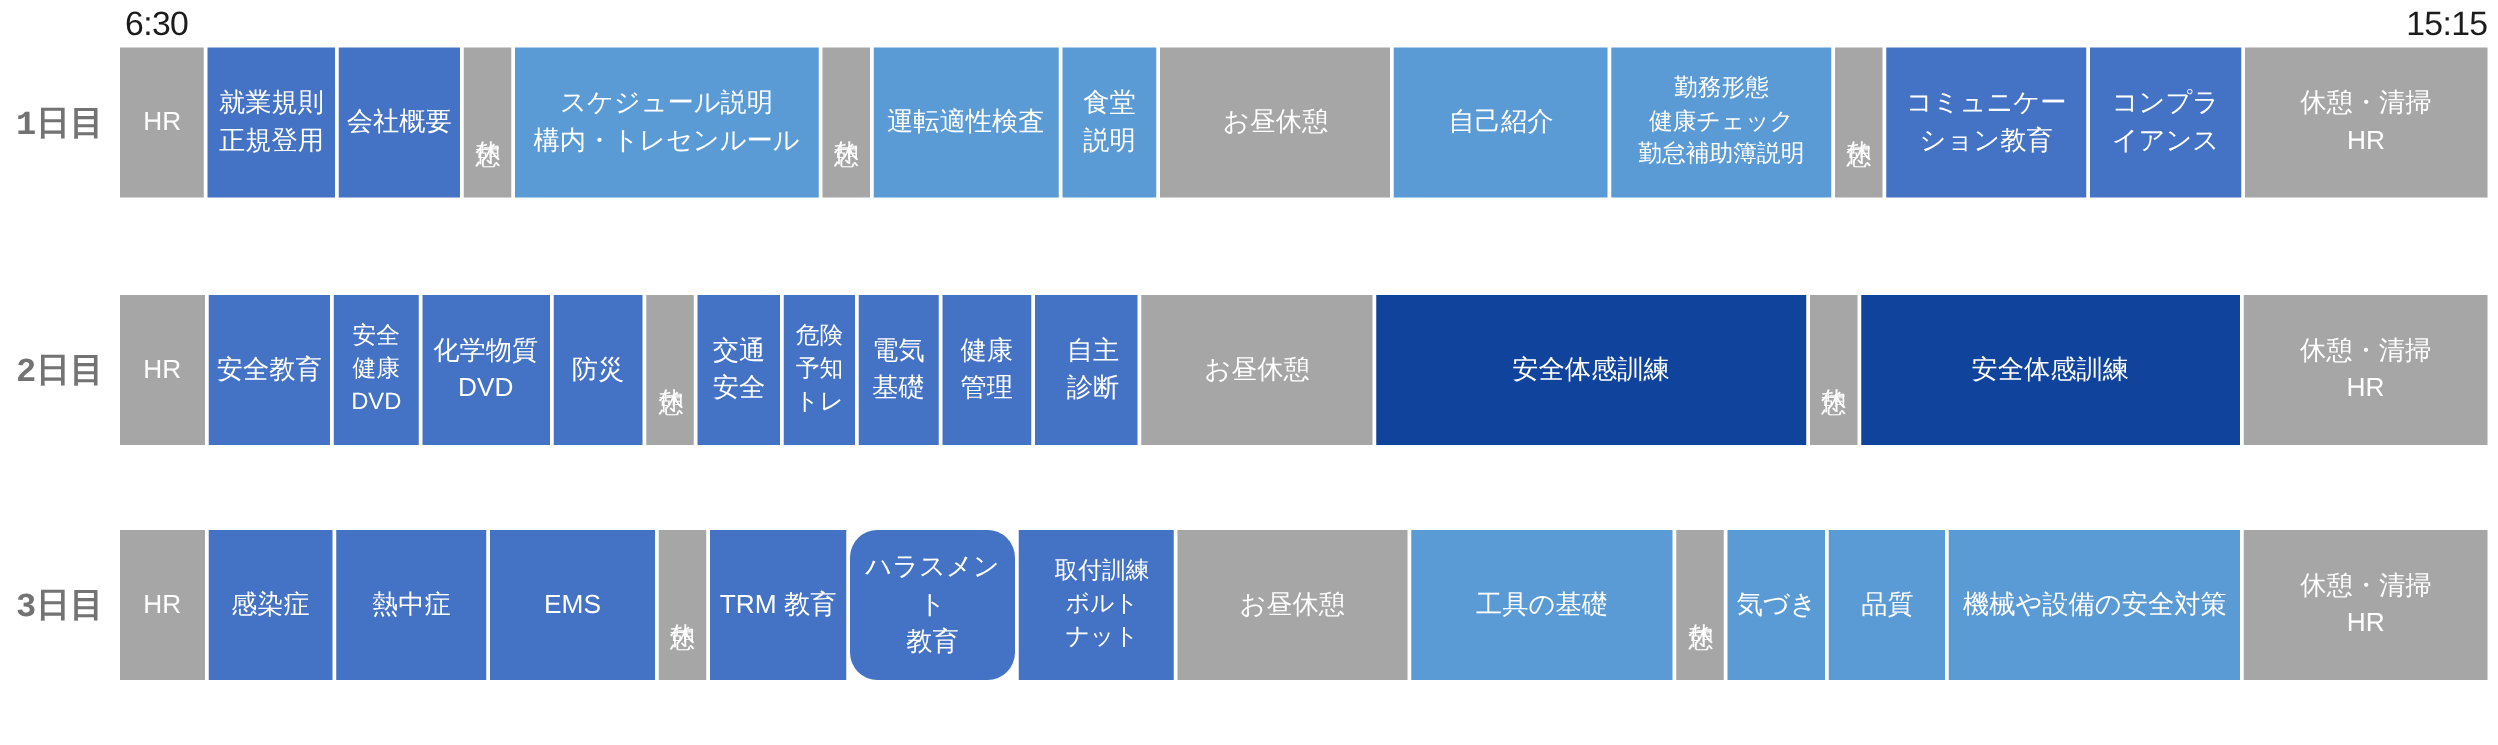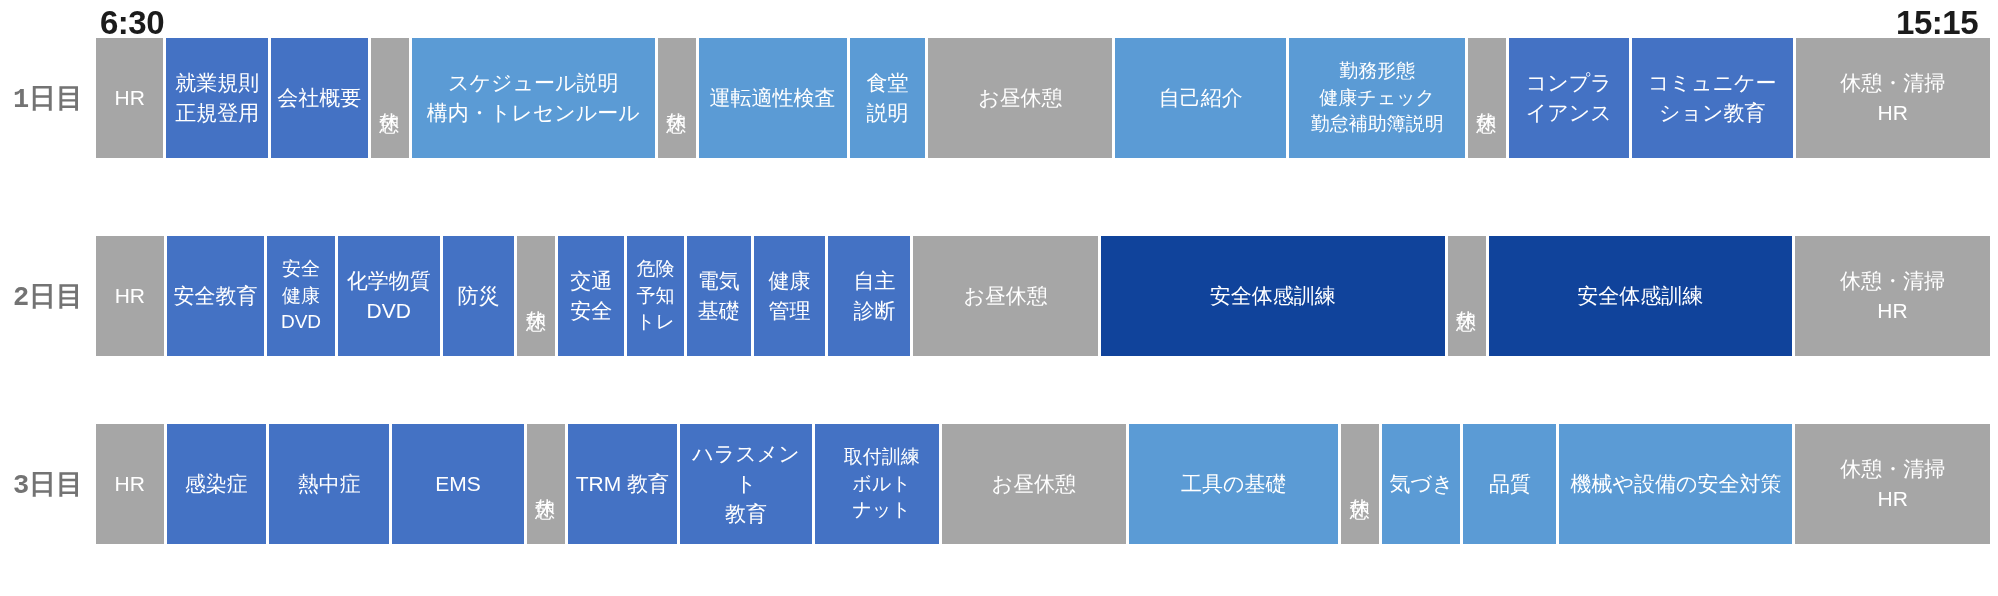--- a/index.html
+++ b/index.html
@@ -19,28 +19,28 @@
   .time-rail {
     position: absolute;
     left: 0;
     top: 0;
     width: 1998px;
     height: 38px;
   }
   .time-label {
     position: absolute;
     top: 4px;
-    font-size: 33px;
-    font-weight: bold;
+    font-size: 27px;
+    font-weight: normal;
     color: #1b1b1b;
     letter-spacing: -0.5px;
     white-space: nowrap;
   }
   .time-start { left: 100px; }
-  .time-end   { right: 20px; }
+  .time-end   { right: 8px; }
 
   
   .rows {
     position: absolute;
     left: 0;
     top: 0;
     width: 1998px;
   }
   .day-row {
     position: absolute;
@@ -128,24 +128,24 @@
         <div class="blk c-gray vertical" style="flex: 32 0 0px;">休憩</div>
         <div class="blk c-light" style="flex: 136 0 0px;">運転適性検査</div>
         <div class="blk c-light" style="flex: 68 0 0px;">食堂
 説明</div>
         <div class="blk c-gray" style="flex: 170 0 0px;">お昼休憩</div>
         <div class="blk c-light" style="flex: 158 0 0px;">自己紹介</div>
         <div class="blk c-light small" style="flex: 162 0 0px;">勤務形態
 健康チェック
 勤怠補助簿説明</div>
         <div class="blk c-gray vertical" style="flex: 32 0 0px;">休憩</div>
+        <div class="blk c-blue" style="flex: 148 0 0px;">コミュニケー
+ション教育</div>
         <div class="blk c-blue" style="flex: 110 0 0px;">コンプラ
 イアンス</div>
-        <div class="blk c-blue" style="flex: 148 0 0px;">コミュニケー
-ション教育</div>
         <div class="blk c-gray" style="flex: 180 0 0px;">休憩・清掃
 HR</div>
       </div>
     </div>
     <div class="day-row row-2">
       <div class="day-label">2日目</div>
       <div class="track">
         <div class="blk c-gray" style="flex: 60 0 0px;">HR</div>
         <div class="blk c-blue" style="flex: 88 0 0px;">安全教育</div>
         <div class="blk c-blue small" style="flex: 60 0 0px;">安全
@@ -176,21 +176,21 @@
     </div>
     <div class="day-row row-3">
       <div class="day-label">3日目</div>
       <div class="track">
         <div class="blk c-gray" style="flex: 60 0 0px;">HR</div>
         <div class="blk c-blue" style="flex: 90 0 0px;">感染症</div>
         <div class="blk c-blue" style="flex: 110 0 0px; text-align: right;">熱中症</div>
         <div class="blk c-blue" style="flex: 120 0 0px;">EMS</div>
         <div class="blk c-gray vertical" style="flex: 32 0 0px;">休憩</div>
         <div class="blk c-blue" style="flex: 100 0 0px;">TRM 教育</div>
-        <div class="blk c-blue" style="flex: 120 0 0px;">ハラスメント
+        <div class="blk c-blue" style="flex: 120 0 0px; border-radius: 22px;">ハラスメント
 教育</div>
         <div class="blk c-blue small" style="flex: 104 0 0px; padding-left: 12px;">取付訓練
 ボルト
 ナット</div>
         <div class="blk c-gray" style="flex: 170 0 0px;">お昼休憩</div>
         <div class="blk c-light" style="flex: 194 0 0px;">工具の基礎</div>
         <div class="blk c-gray vertical" style="flex: 32 0 0px;">休憩</div>
         <div class="blk c-light" style="flex: 70 0 0px;">気づき</div>
         <div class="blk c-light" style="flex: 84 0 0px;">品質</div>
         <div class="blk c-light" style="flex: 216 0 0px;">機械や設備の安全対策</div>

